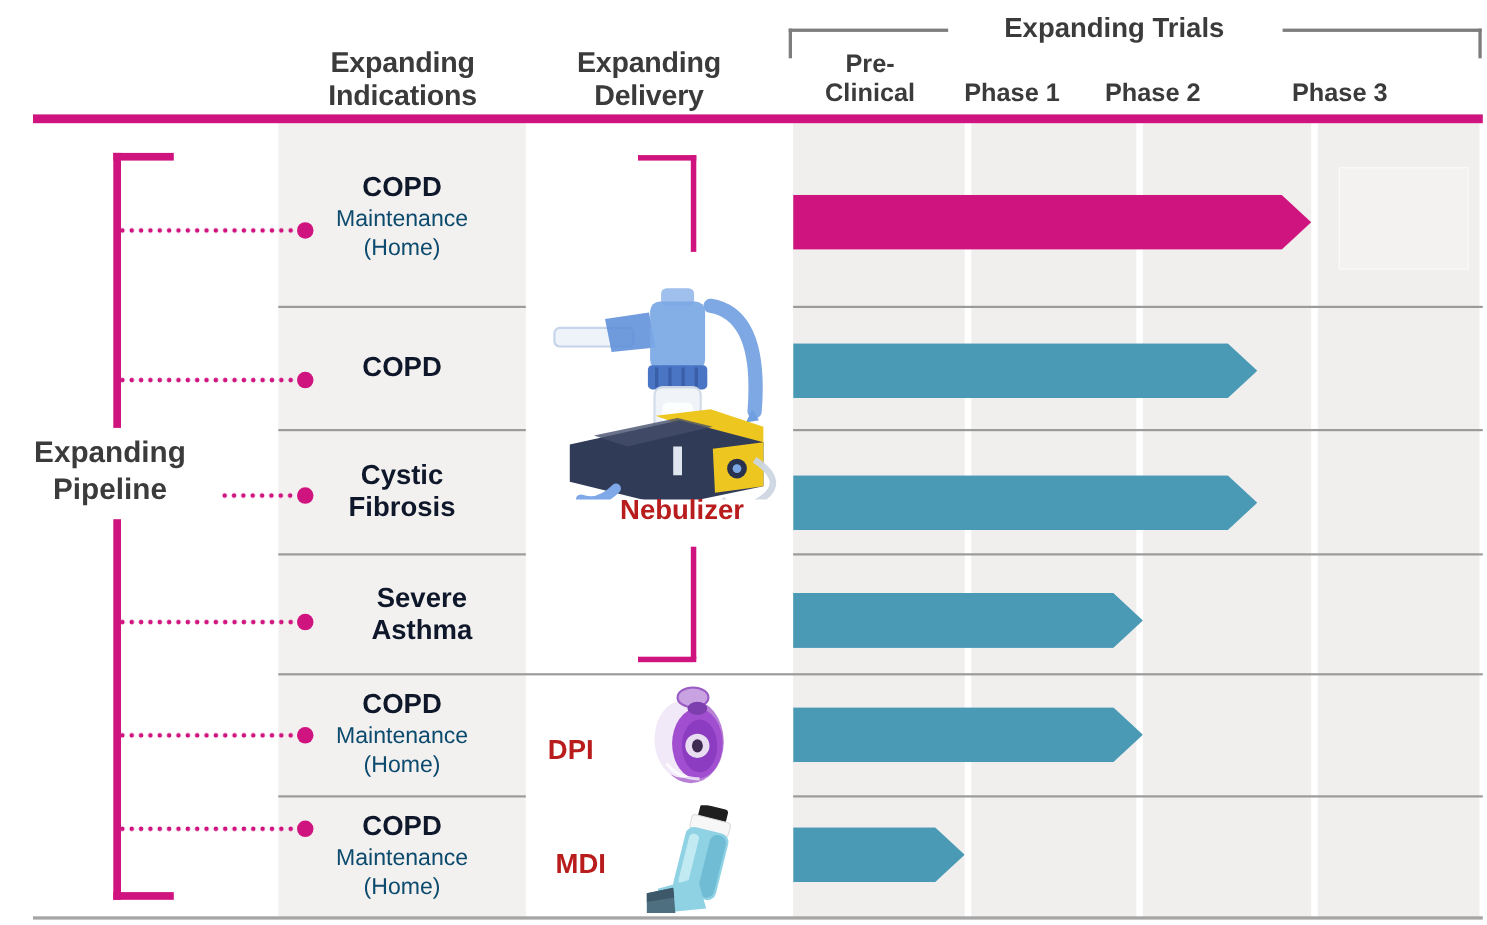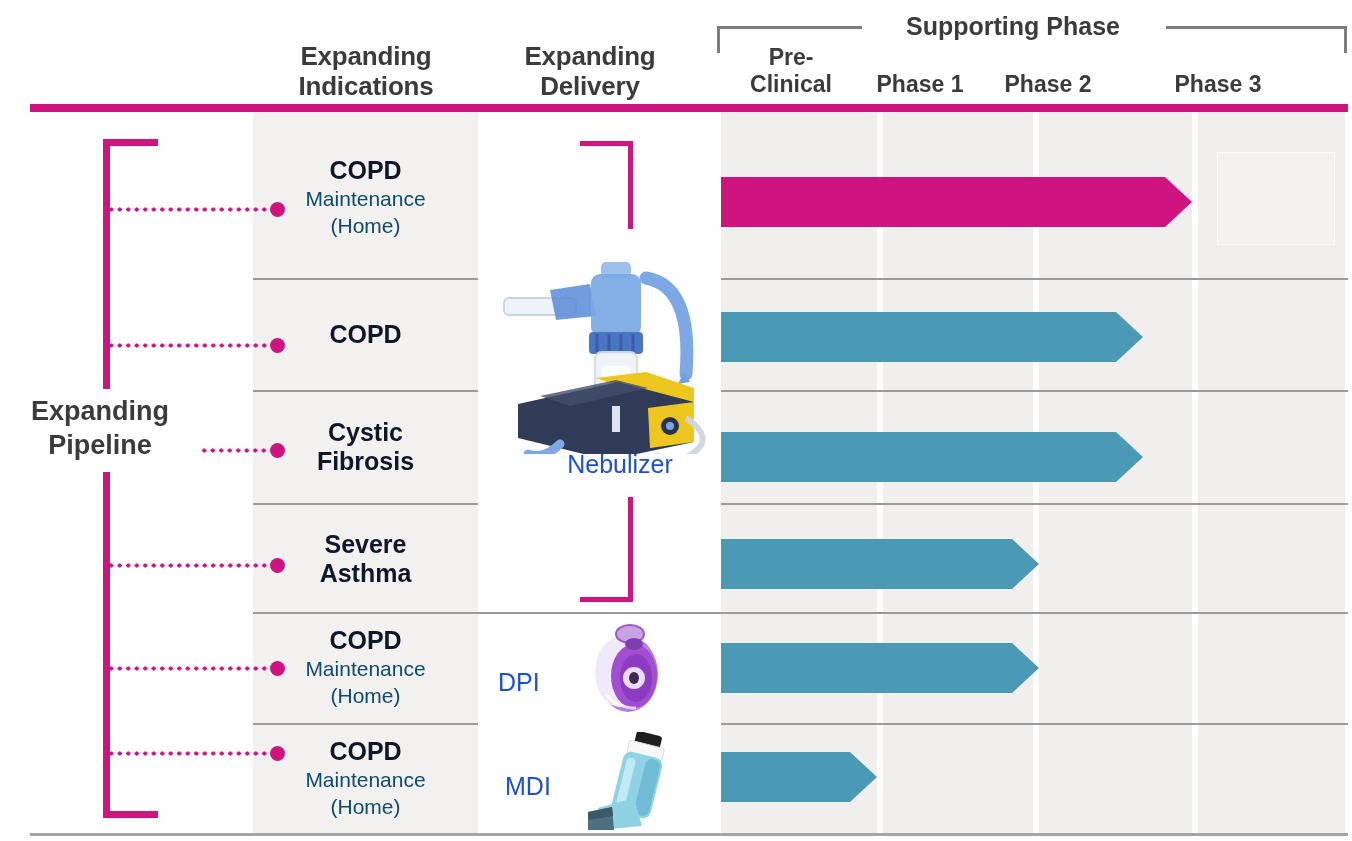--- a/index.html
+++ b/index.html
@@ -29,21 +29,21 @@
   .pink{background:#d0147f;}
   .pipeline-label{left:8px;top:394px;width:184px;font-size:27px;font-weight:bold;line-height:34px;}
   .dotline{height:5px;background-image:radial-gradient(circle,#d0147f 1.9px,rgba(0,0,0,0) 2.3px);
            background-size:8.5px 5px;background-position:0 50%;background-repeat:repeat-x;}
   .dot{width:15px;height:15px;border-radius:50%;background:#d0147f;}
   
   .ind-row{left:253px;width:225px;display:flex;flex-direction:column;align-items:center;justify-content:center;}
   .ind-title{font-size:25px;font-weight:bold;line-height:29px;color:#0f172a;}
   .ind-sub{font-size:21px;line-height:27px;color:#0c4a6e;}
   
-  .deliv-label{font-size:25px;font-weight:normal;color:#1d4ed8;}
+  .deliv-label{font-size:25px;font-weight:bold;color:#b91c1c;}
   
   .bar{left:721px;height:50px;
        clip-path:polygon(0 0,calc(100% - 27px) 0,100% 50%,calc(100% - 27px) 100%,0 100%);}
   .ghost-box{left:1217px;top:152px;width:116px;height:91px;background:#f3f2f1;border:1px solid #fbfbfa;}
 </style>
 </head>
 <body>
 
 <div id="stage">
 
@@ -63,21 +63,21 @@
   <div class="abs sep" style="left:253px;top:723px;width:225px;"></div>
   <div class="abs sep" style="left:721px;top:723px;width:627px;"></div>
 
   <div class="abs top-rule"></div>
   <div class="abs bottom-rule"></div>
 
   <div class="abs sup-line" style="left:717px;top:26px;width:3px;height:27px;"></div>
   <div class="abs sup-line" style="left:717px;top:26px;width:145px;height:3px;"></div>
   <div class="abs sup-line" style="left:1166px;top:26px;width:181px;height:3px;"></div>
   <div class="abs sup-line" style="left:1344px;top:26px;width:3px;height:27px;"></div>
-  <div class="abs sup-title ctr">Supporting Phase</div>
+  <div class="abs sup-title ctr">Expanding Trials</div>
 
   <div class="abs col-head ctr pre" style="left:256px;">Expanding
 Indications</div>
   <div class="abs col-head ctr pre" style="left:480px;">Expanding
 Delivery</div>
 
   <div class="abs preclin ctr pre">Pre-
 Clinical</div>
   <div class="abs phase-label ctr" style="left:845px;">Phase 1</div>
   <div class="abs phase-label ctr" style="left:973px;">Phase 2</div>
@@ -108,21 +108,21 @@
     <div class="ind-sub ctr pre">Maintenance
 (Home)</div>
   </div>
   <div class="abs ind-row" style="top:278px;height:112px;">
     <div class="ind-title">COPD</div>
   </div>
   <div class="abs ind-row" style="top:390px;height:113px;">
     <div class="ind-title ctr pre">Cystic
 Fibrosis</div>
   </div>
-  <div class="abs ind-row" style="top:503px;height:111px;">
+  <div class="abs ind-row" style="top:503px;height:111px;padding-left:18px;">
     <div class="ind-title ctr pre">Severe
 Asthma</div>
   </div>
   <div class="abs ind-row" style="top:612px;height:111px;">
     <div class="ind-title">COPD</div>
     <div class="ind-sub ctr pre">Maintenance
 (Home)</div>
   </div>
   <div class="abs ind-row" style="top:723px;height:110px;">
     <div class="ind-title">COPD</div>

